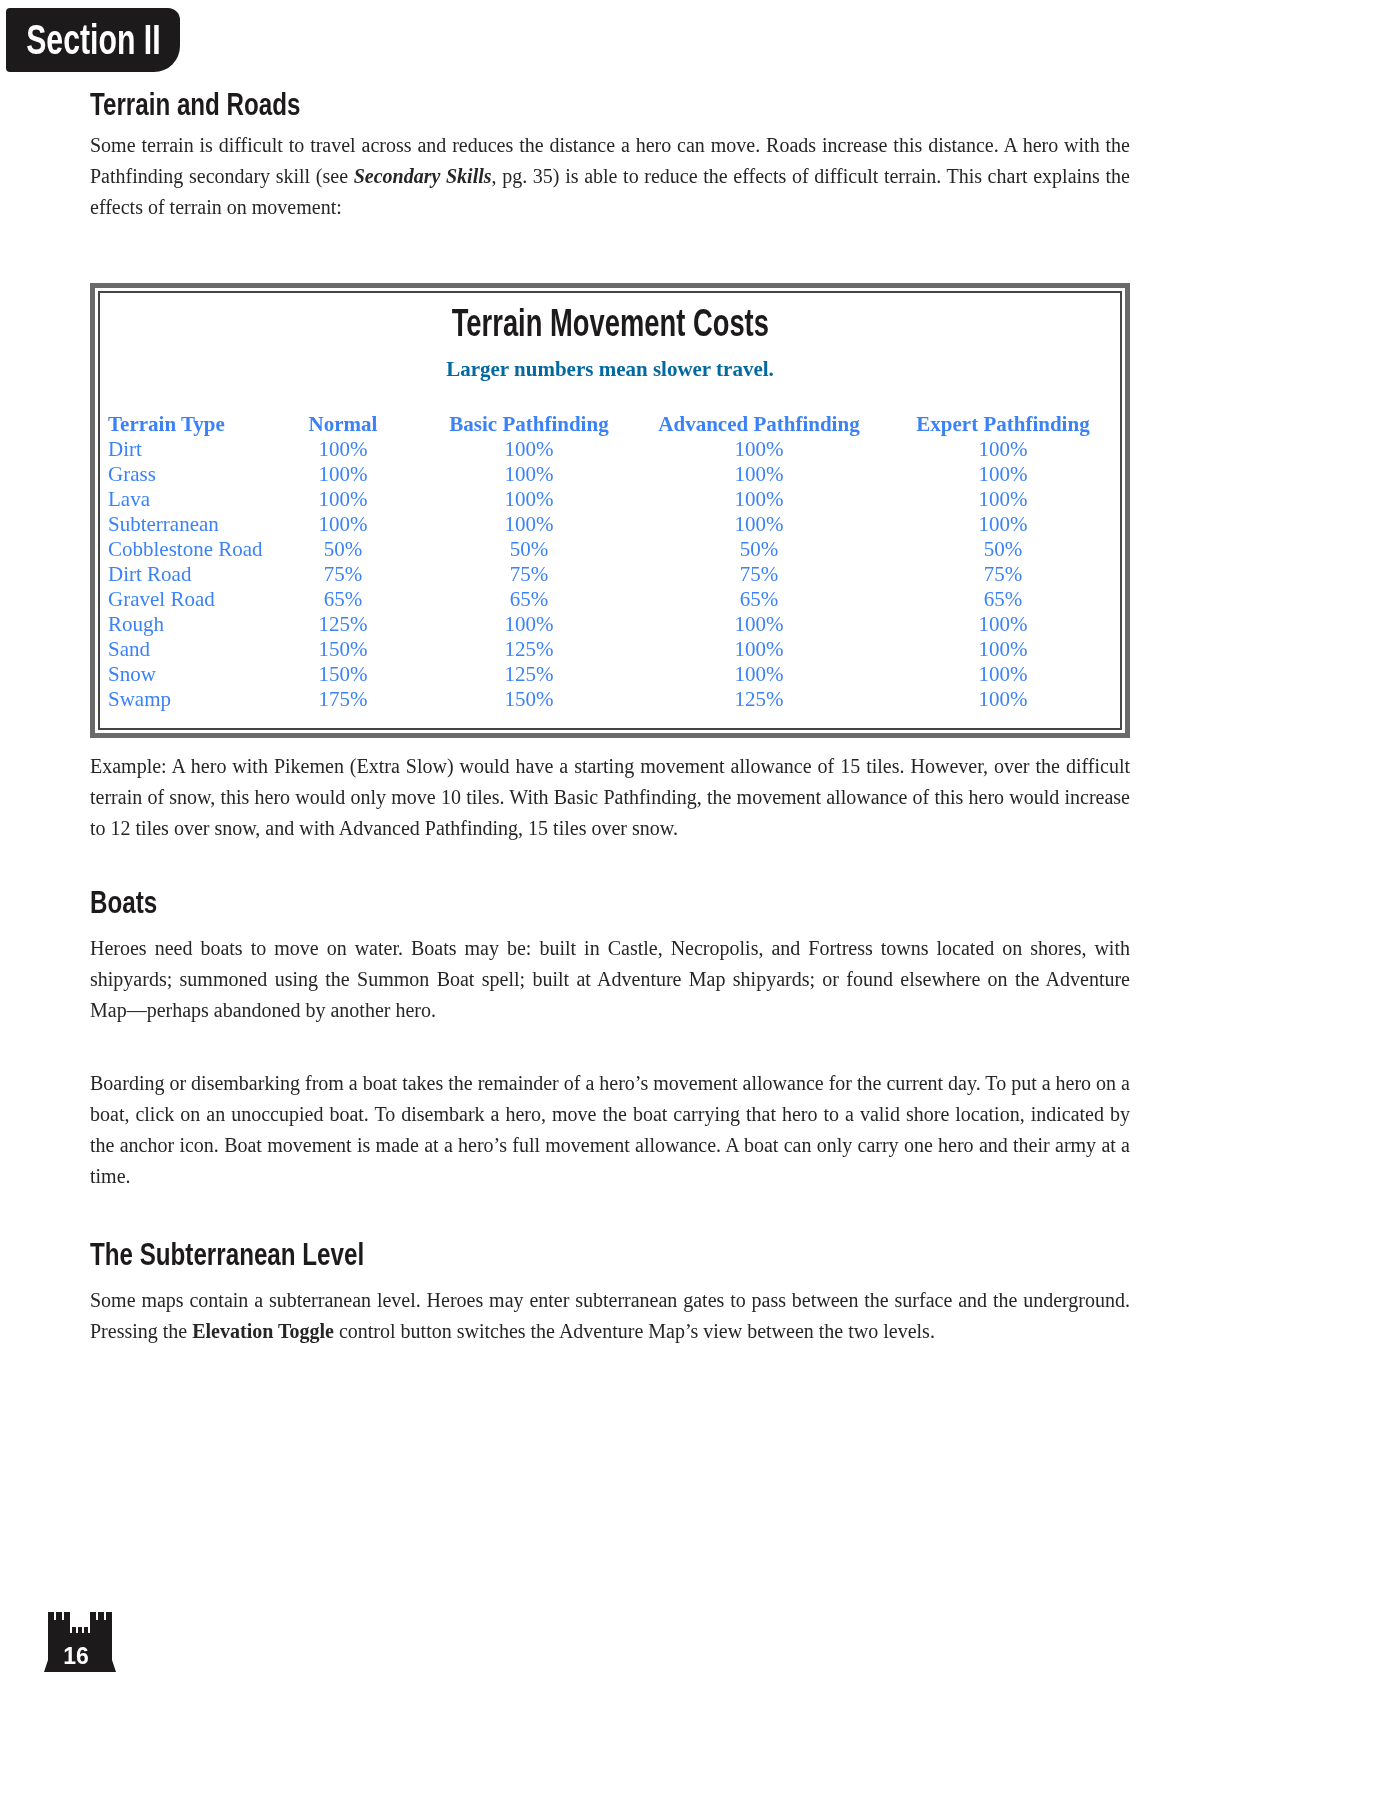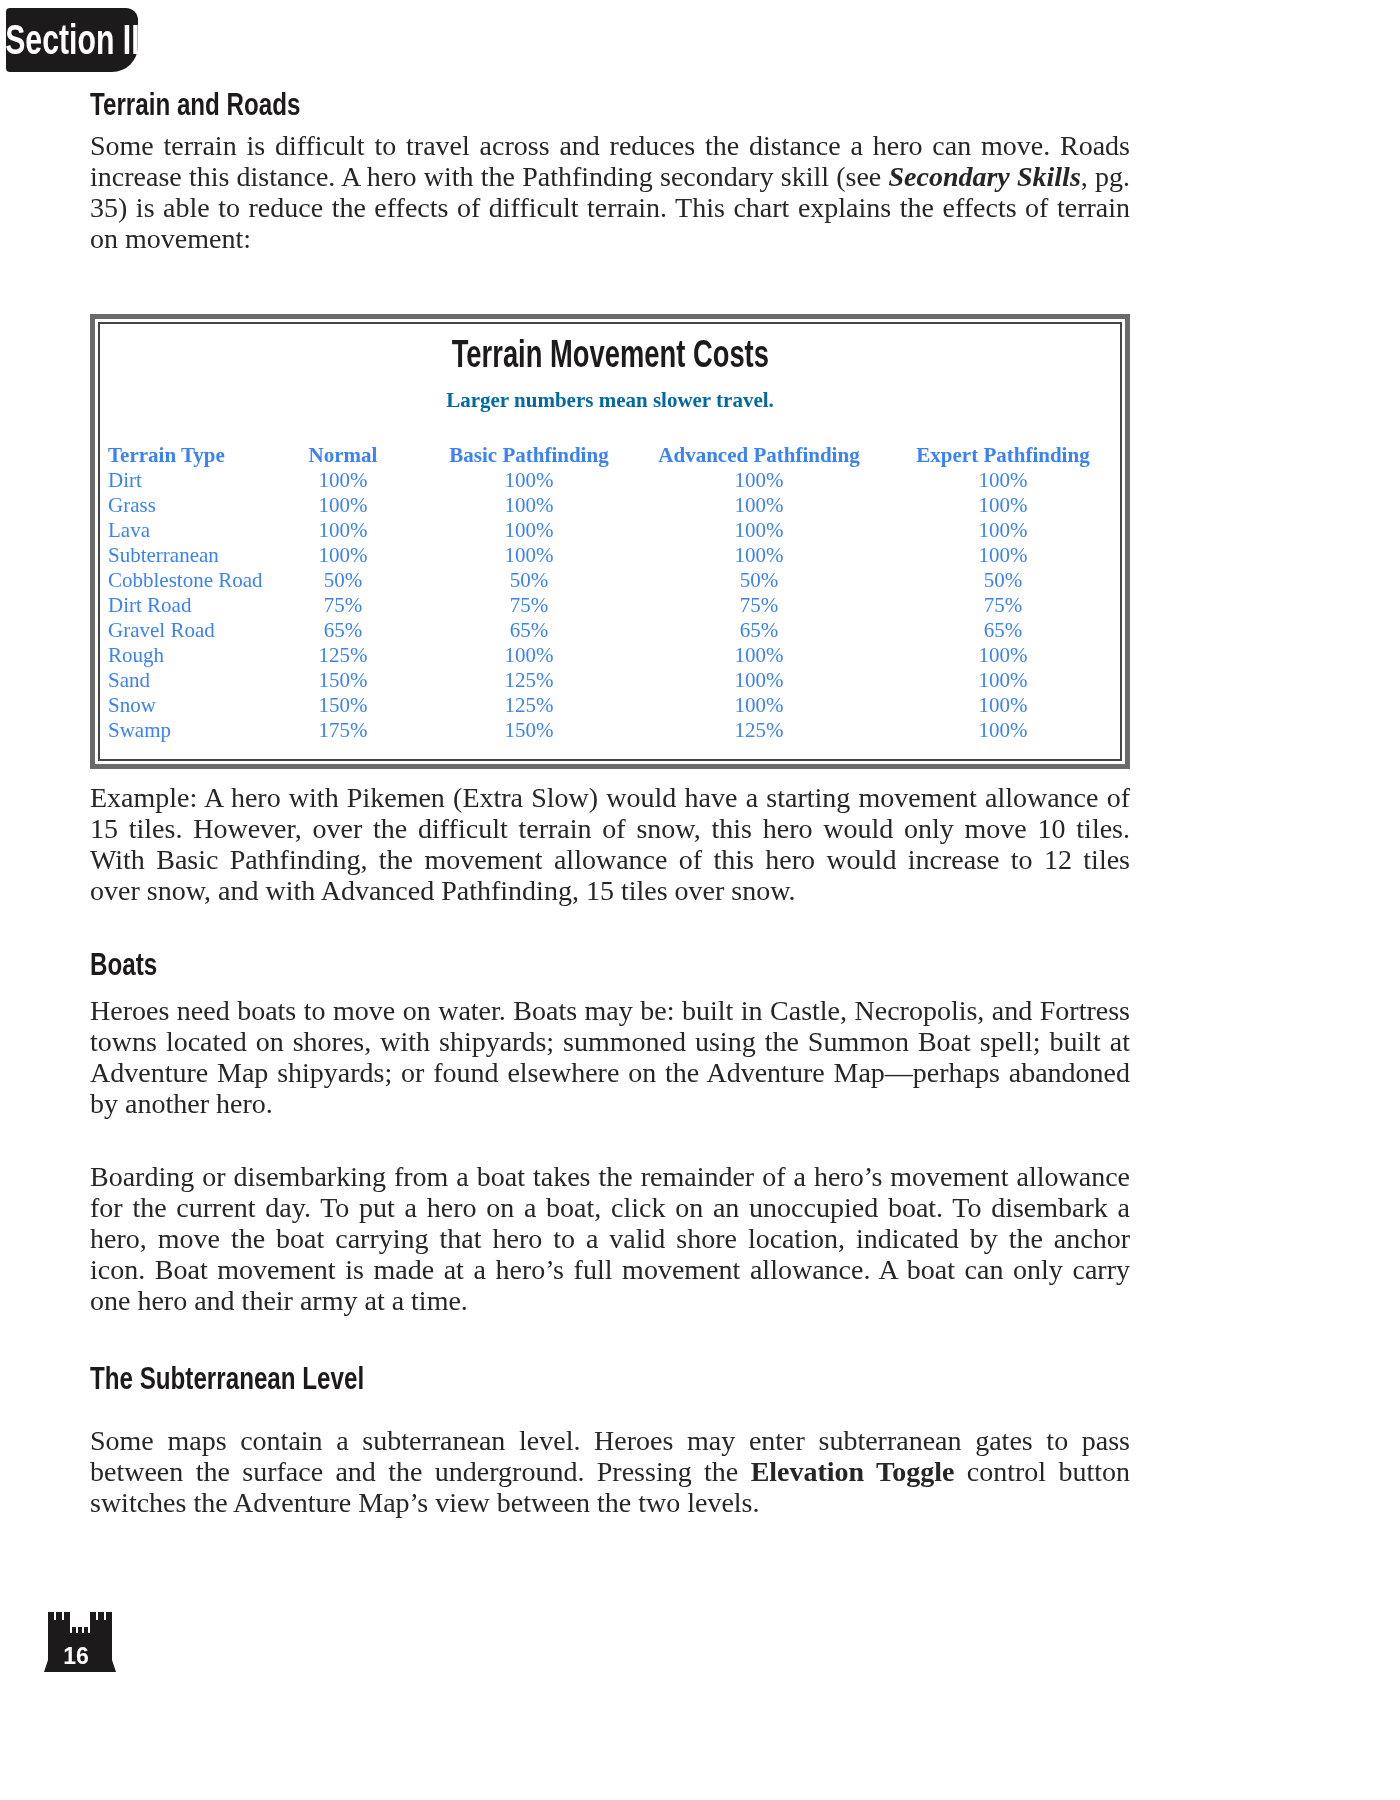--- a/index.html
+++ b/index.html
@@ -4,40 +4,40 @@
 <style>
   * { margin:0; padding:0; box-sizing:border-box; }
   html,body { background:#ffffff; }
   body {
     width:1400px; height:1800px; position:relative; overflow:hidden;
     font-family:"Liberation Serif", serif; color:#262626;
   }
 
   
   .banner {
-    position:absolute; top:8px; left:6px; width:132px; height:64px;
+    position:absolute; top:8px; left:6px; width:174px; height:64px;
     background:#1d1a1b; border-radius:4px 12px 26px 4px;
     display:flex; align-items:center; justify-content:center;
   }
   .banner span {
     color:#ffffff; font-family:"Liberation Sans", sans-serif; font-weight:bold;
     font-size:42px; white-space:nowrap; display:inline-block;
     transform:scale(0.72,1.02);
   }
 
   .content { position:absolute; left:90px; top:88px; width:1040px; }
 
   .display-head {
     font-family:"Liberation Sans", sans-serif; font-weight:bold; color:#1d1a1b;
     font-size:31px; line-height:34px; white-space:nowrap;
     transform:scaleX(0.78); transform-origin:0 50%;
   }
 
   p.body {
-    font-size:28px; line-height:31px; text-align:justify; color:#262626;
+    font-size:20px; line-height:31px; text-align:justify; color:#262626;
   }
   .bi { font-weight:bold; font-style:italic; }
   .b  { font-weight:bold; }
 
   p.intro { margin-top:8px; }
 
   
   .costs-box {
     margin-top:60px; border:5px solid #6a6a6a; padding:3px; background:#ffffff;
   }
@@ -64,21 +64,21 @@
   .tc { text-align:center; }
   .tname { text-align:left; white-space:nowrap; }
 
   p.example { margin-top:13px; }
 
   h2.boats-head { margin-top:42px; }
   p.boats1 { margin-top:13px; }
   p.boats2 { margin-top:42px; }
 
   h2.sub-head { margin-top:46px; }
-  p.subpara { margin-top:29px; }
+  p.subpara { margin-top:13px; }
 
   
   .page-footer { position:absolute; left:42px; top:1610px; width:76px; height:62px; }
 </style>
 </head>
 <body>
 
 <div class="banner">
   <span>Section II</span>
 </div>

